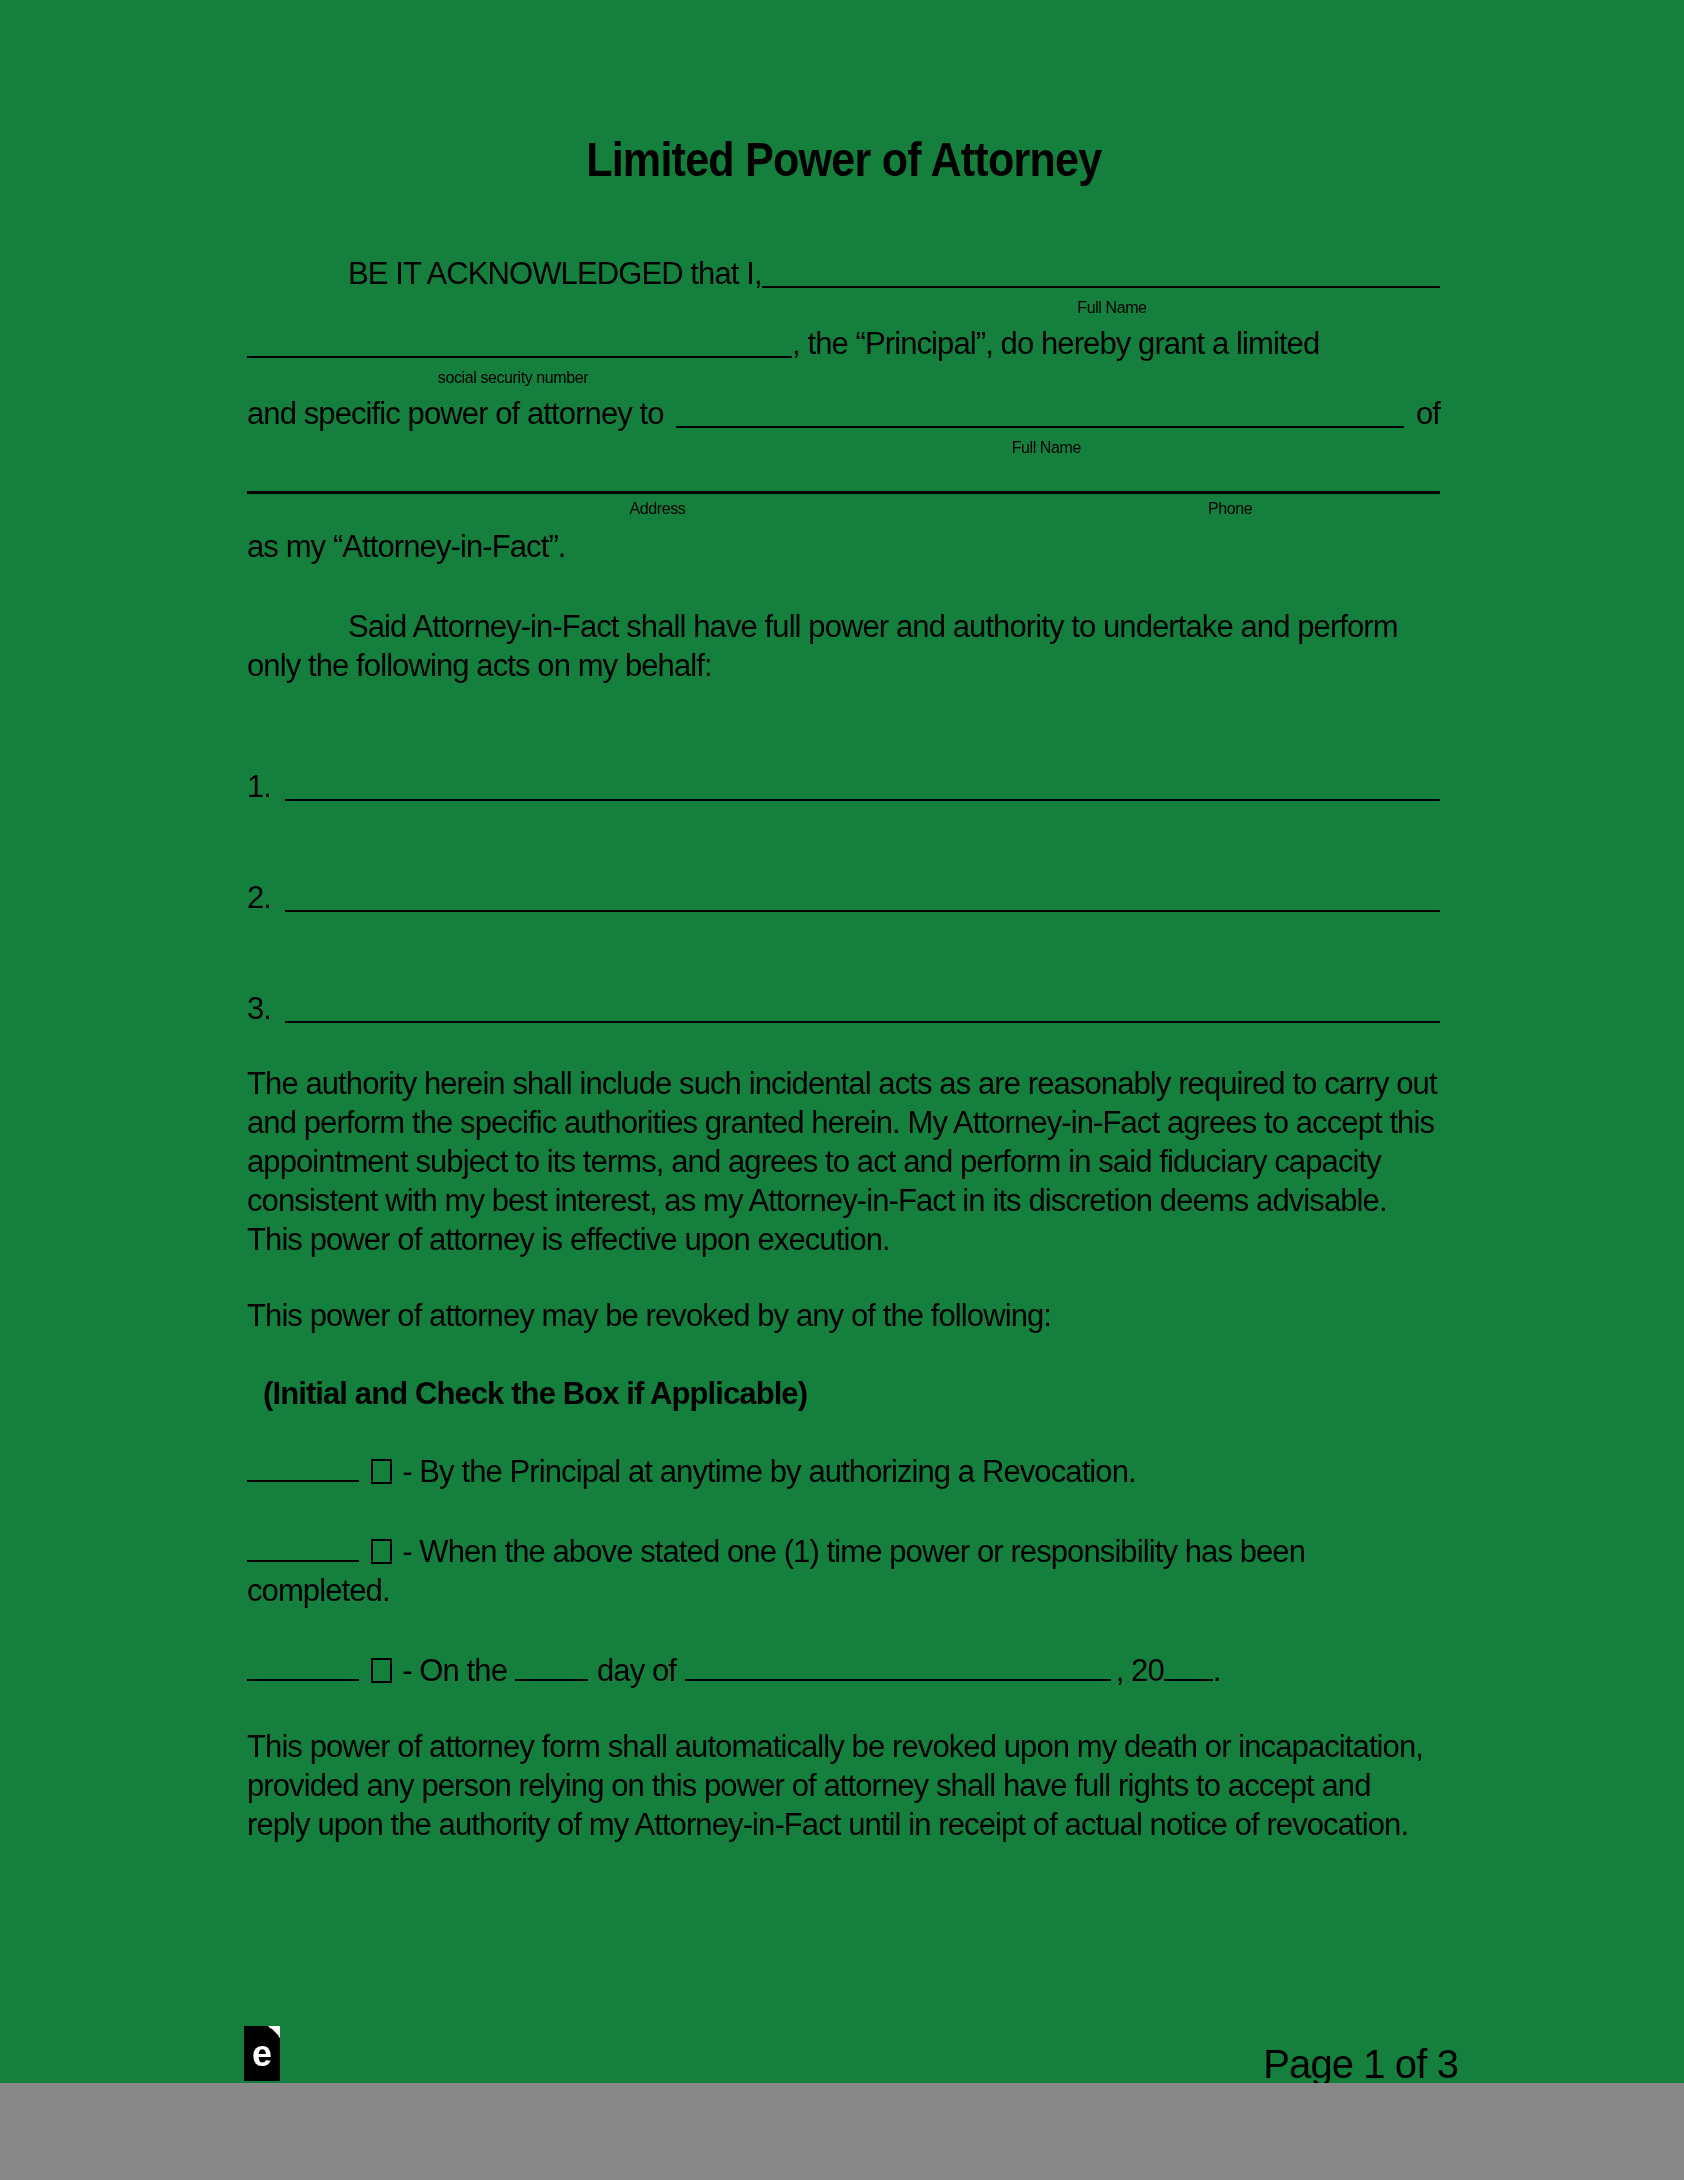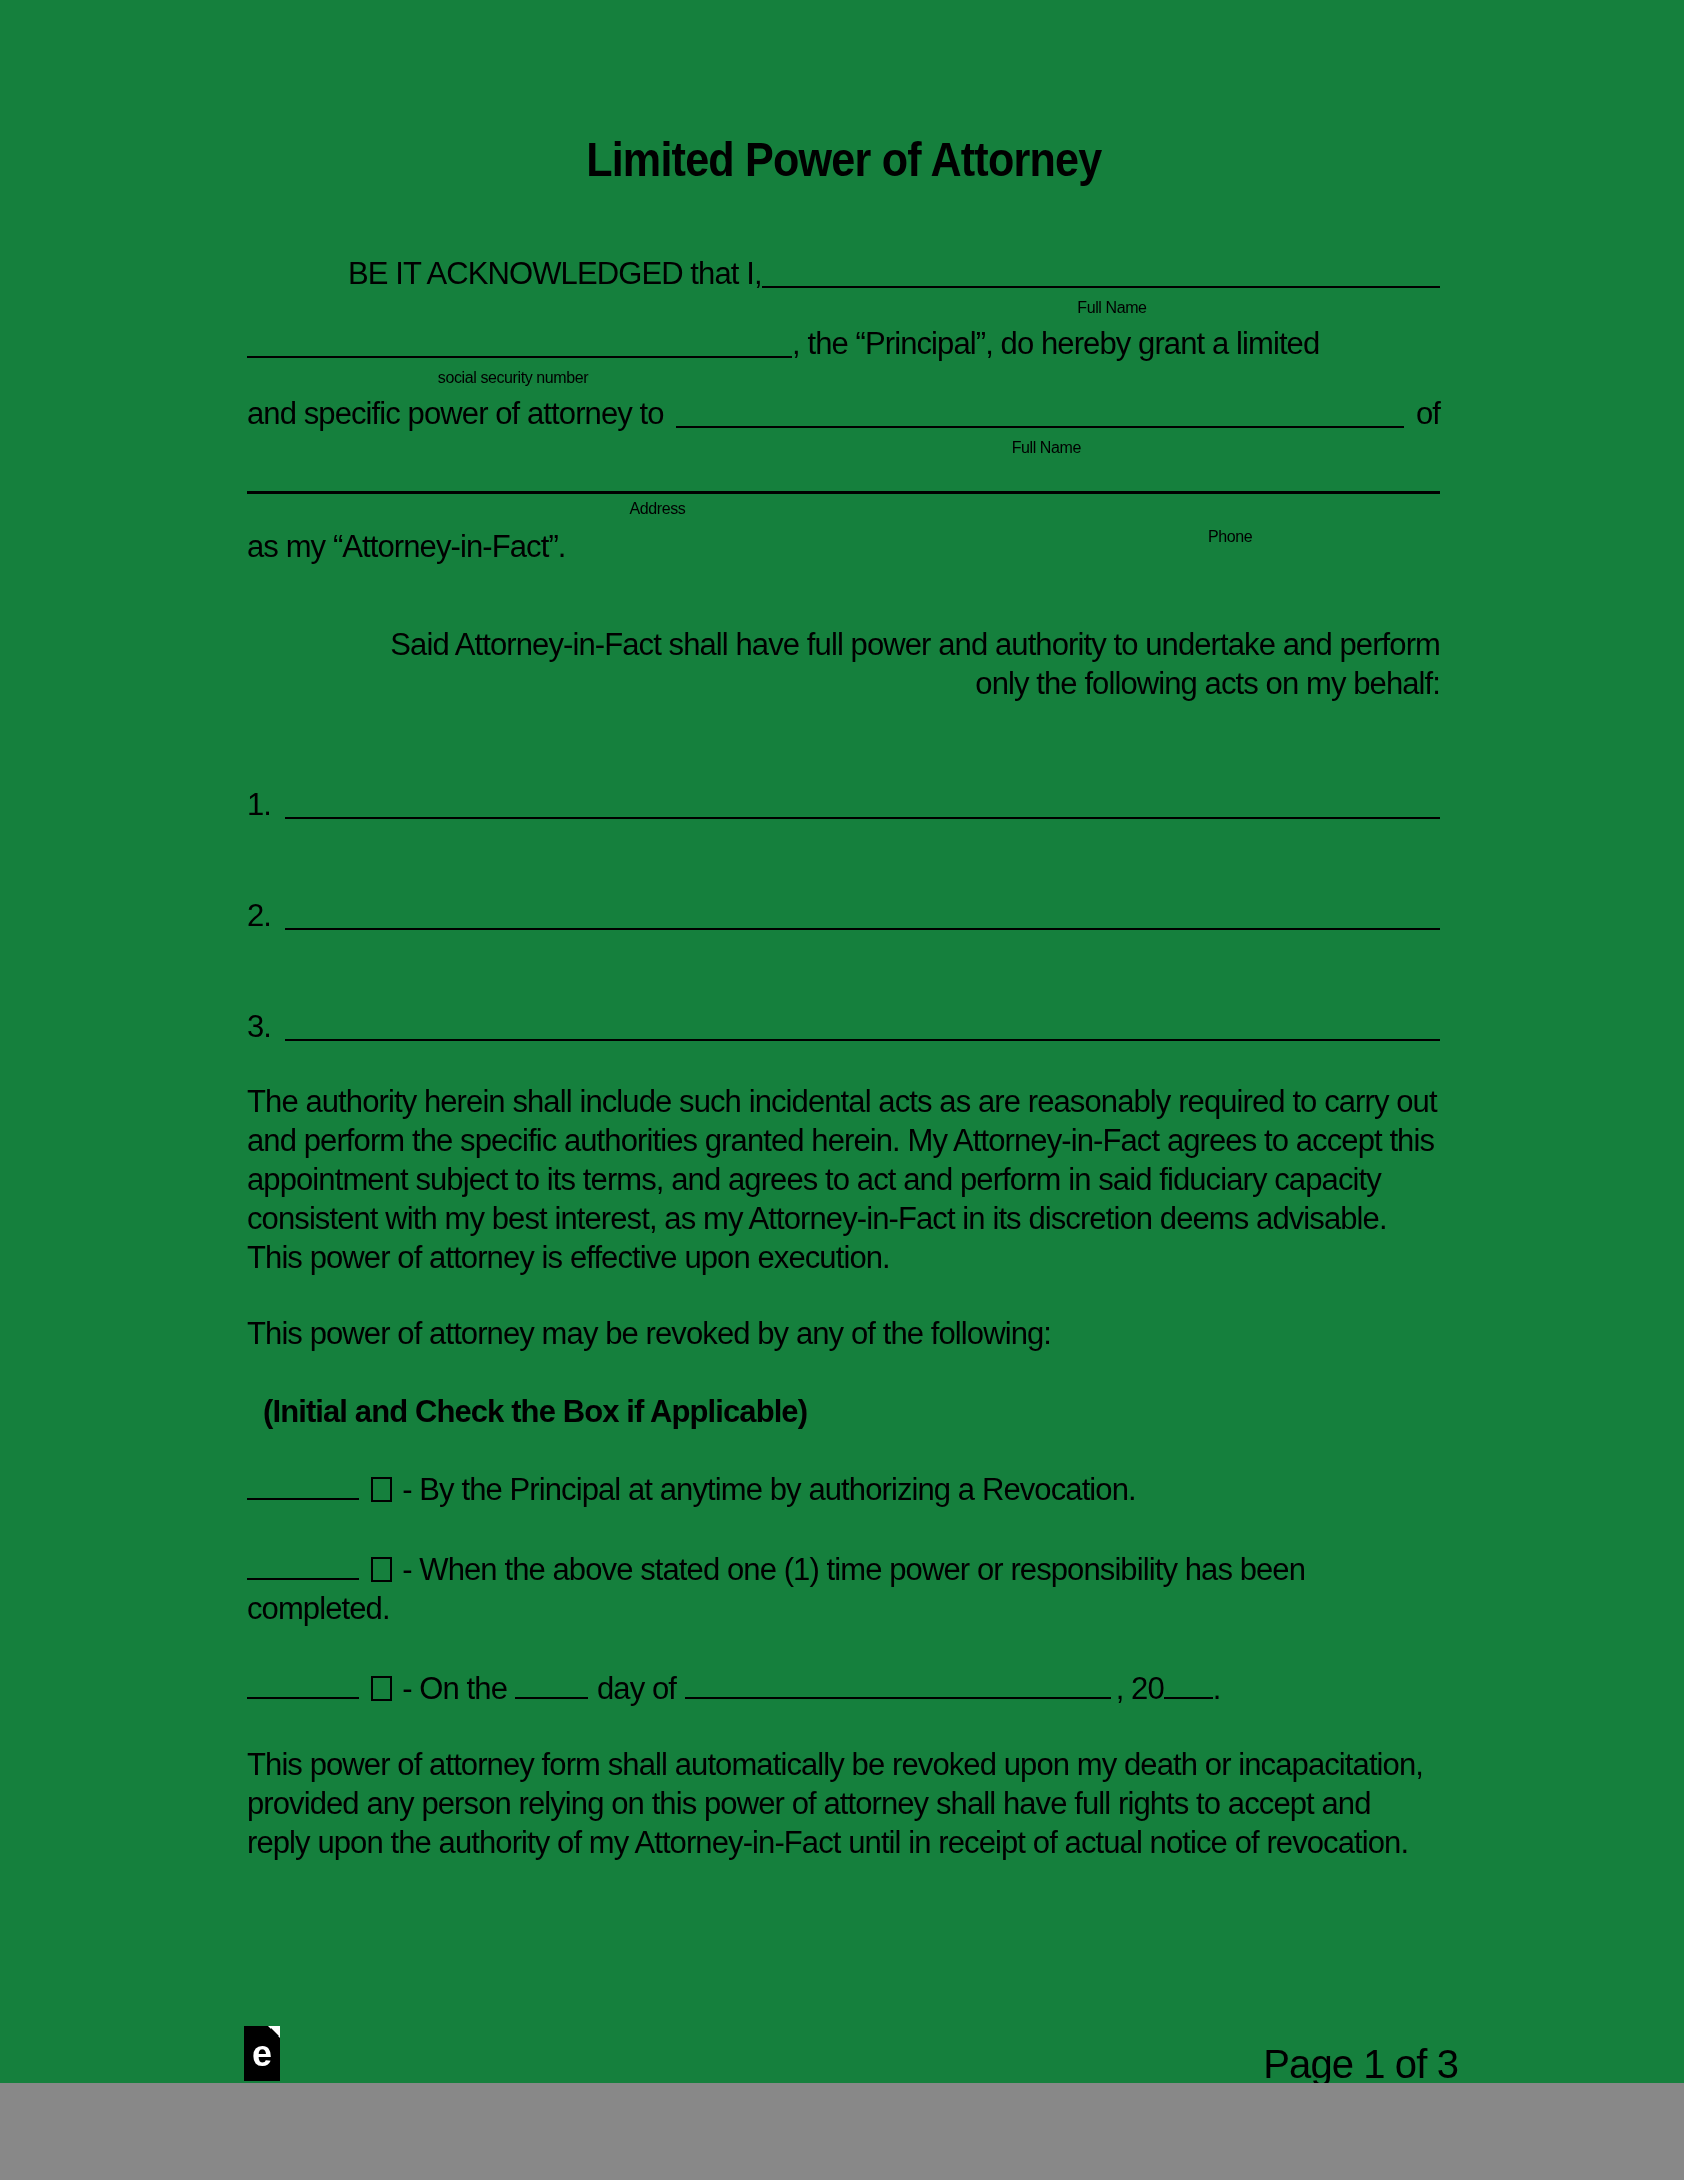--- a/index.html
+++ b/index.html
@@ -68,21 +68,21 @@
     letter-spacing:0;line-height:36px;
   }
   .page-number{
     position:absolute;right:227px;top:2046px;
     font-size:40px;letter-spacing:-0.9px;line-height:36px;
   }
   
   .sec-line1{margin-top:16px;}
   .sec-line2{margin-top:0;}
   .sec-asmy{margin-top:1.7px;}
-  .sec-para1{margin-top:59px;text-align:right;}
+  .sec-para1{margin-top:41px;}
   .sec-acts{margin-top:82px;}
   .act-row + .act-row{margin-top:72px;}
   .sec-para2{margin-top:36px;}
   .sec-para3{margin-top:37px;}
   .sec-heading{margin-top:39px;}
   .sec-check1{margin-top:39px;}
   .sec-check2{margin-top:41px;}
   .sec-check3{margin-top:41px;}
   .sec-para4{margin-top:37px;}
 </style>
@@ -116,21 +116,21 @@
     <span class="blank flex" style="margin-left:12px;margin-right:12px;"></span>
     <span class="nowrap">of</span>
   </div>
   <div class="label-row">
     <span class="small-label" style="left:67%;">Full Name</span>
   </div>
 
   <div class="fullrule"></div>
   <div class="label-row">
     <span class="small-label" style="left:34.4%;">Address</span>
-    <span class="small-label" style="left:82.4%;margin-top:28px;">Phone</span>
+    <span class="small-label" style="left:82.4%;">Phone</span>
   </div>
 
   <p class="para sec-asmy">as my “Attorney-in-Fact”.</p>
 
   <p class="para indent sec-para1" style="text-indent:101px;padding-left:0;">Said Attorney-in-Fact shall have full power and authority to undertake and perform only the following acts on my behalf:</p>
 
   <div class="sec-acts">
     <div class="act-row">
       <span class="act-num">1.</span>
       <span class="blank flex"></span>

